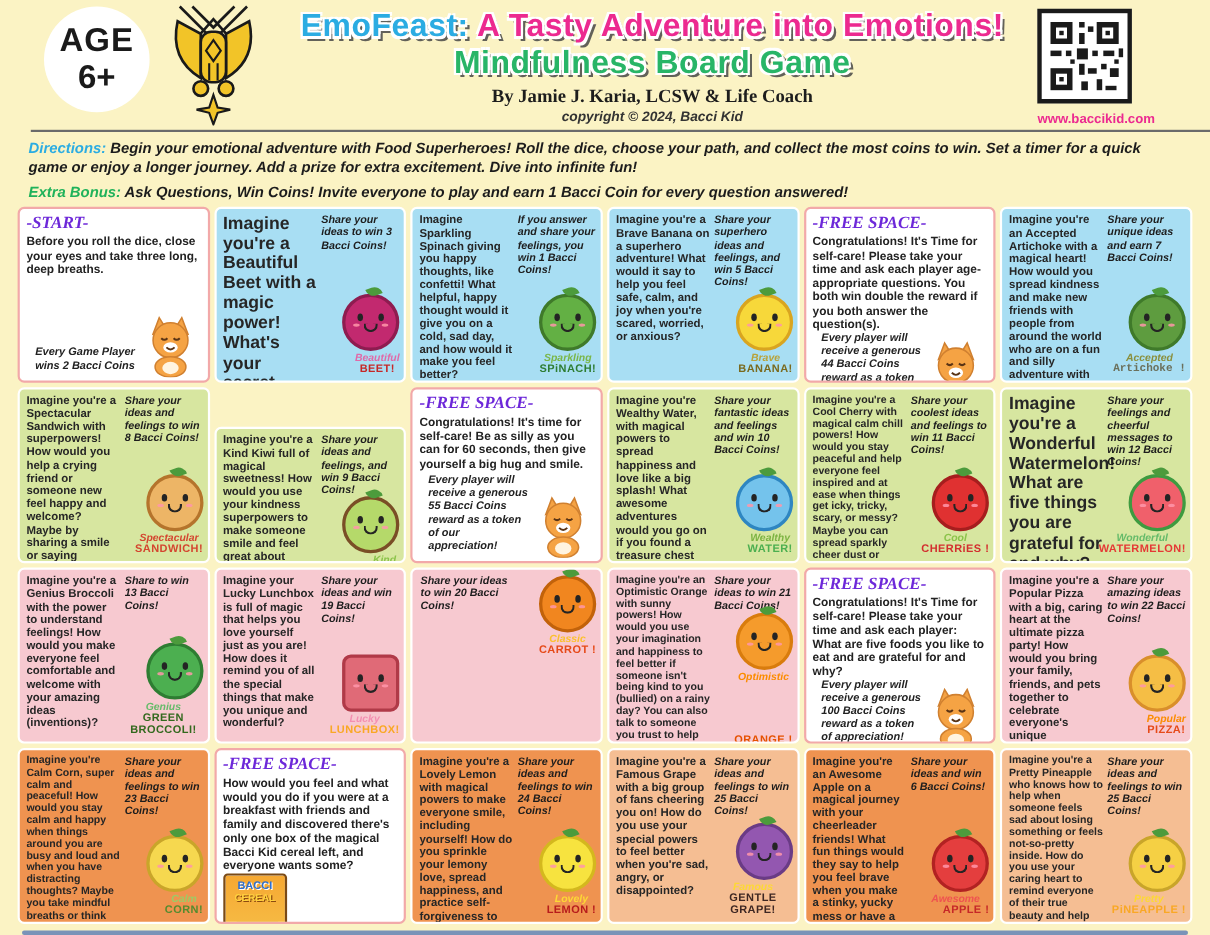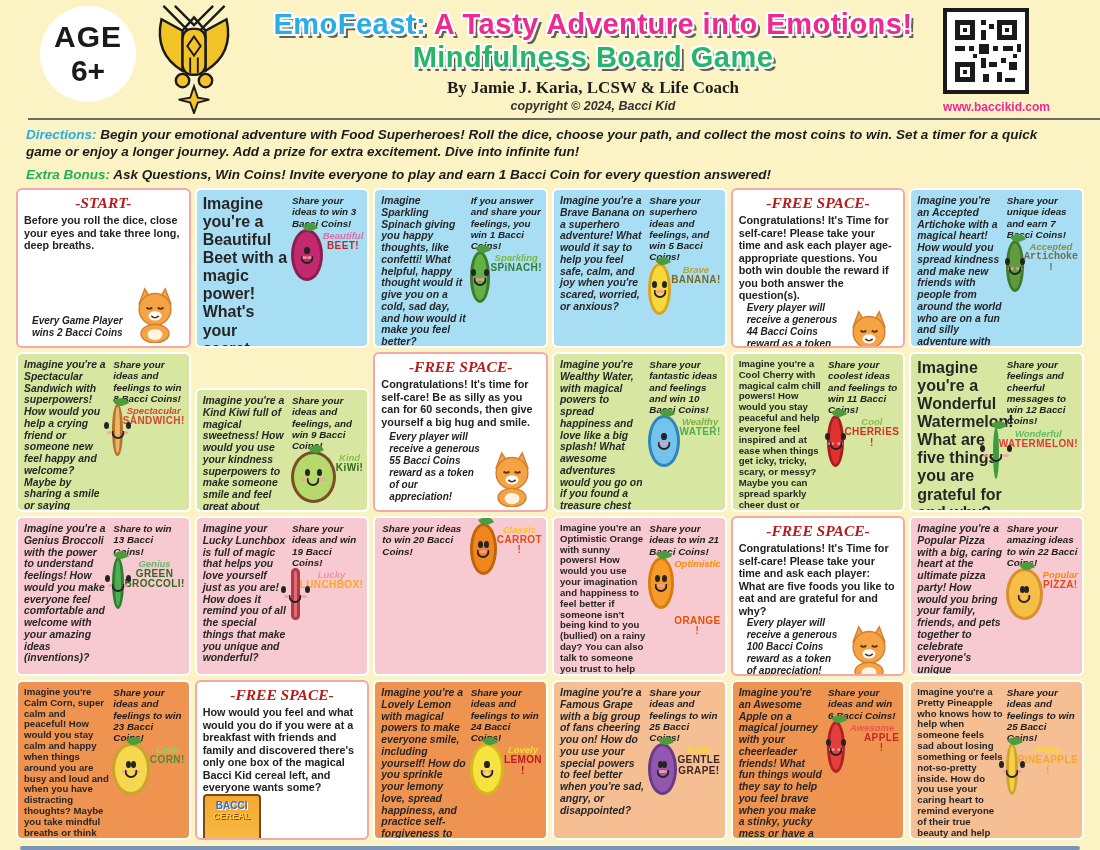--- a/index.html
+++ b/index.html
@@ -43,39 +43,39 @@
     display:grid;grid-template-columns:repeat(6,1fr);grid-auto-rows:160px;gap:4px;
     padding:2px 16px 0 16px;
   }
   .cell{border-radius:6px;overflow:hidden;position:relative;box-sizing:border-box;}
   .color-cell{border:2px solid #fff;}
   .white-cell{border:2px solid #F2A9A9;background:#fff;}
   
   .cell.character{display:grid;grid-template-columns:55% 45%;grid-template-rows:auto 1fr;padding:5px 4px 3px 6px;}
   .q{grid-row:1/3;font-weight:700;line-height:1.13;color:#262626;padding-right:3px;}
   .t-l{font-size:16px;}
-  .t-m{font-size:10.4px;font-style:italic;}
+  .t-m{font-size:10.4px;}
   .t-s{font-size:9.6px;}
   .reward{font-weight:700;font-style:italic;font-size:9.8px;line-height:1.15;color:#1d1d1d;padding-left:1px;}
-  .charbox{display:flex;flex-direction:row;align-items:flex-start;justify-content:flex-end;padding-bottom:2px;}
+  .charbox{display:flex;flex-direction:column;align-items:flex-end;justify-content:flex-end;padding-bottom:2px;}
   .blob{width:46px;height:46px;border-radius:50%;position:relative;border:3px solid rgba(0,0,0,.18);}
   .blob.square{border-radius:8px;}
   .leaf{position:absolute;top:-9px;left:50%;width:14px;height:8px;margin-left:-4px;background:#4C9B3C;border-radius:0 10px 0 10px;transform:rotate(-20deg);}
   .eye{position:absolute;top:15px;width:5px;height:7px;border-radius:50%;background:#242424;}
   .eye.l{left:11px}.eye.r{right:11px}
   .cheek{position:absolute;top:24px;width:6px;height:3px;border-radius:50%;background:rgba(255,150,170,.85);}
   .cheek.l{left:7px}.cheek.r{right:7px}
   .mouth{position:absolute;top:24px;left:50%;transform:translateX(-50%);width:13px;height:8px;border:2px solid #242424;border-top:none;border-radius:0 0 12px 12px;box-sizing:border-box;}
   .char-label{text-align:center;line-height:1.05;margin-top:2px;}
   .char-label .l1{display:block;font-size:9.5px;font-weight:700;font-style:italic;}
   .char-label .l2{display:block;font-size:10px;font-weight:800;letter-spacing:.4px;}
   .char-label.mono .l2{font-family:"Liberation Mono",monospace;letter-spacing:0;}
   
   .cell.special{display:flex;flex-direction:column;padding:4px 6px 3px 6px;}
-  .sp-title{font-family:"Liberation Serif",serif;font-weight:700;font-style:italic;font-size:15.5px;text-align:center;color:#b91c1c;}
+  .sp-title{font-family:"Liberation Serif",serif;font-weight:700;font-style:italic;font-size:15.5px;color:#6d28d9;}
   .sp-text{font-weight:700;font-size:10.8px;line-height:1.16;color:#222;margin-top:2px;}
   .sp-bottom{display:flex;flex:1;justify-content:space-between;align-items:flex-end;}
   .sp-note{font-weight:700;font-style:italic;font-size:10px;line-height:1.2;color:#222;padding:0 0 4px 8px;max-width:58%;}
   .mascot{display:flex;align-items:flex-end;}
   
   .cereal{width:58px;height:66px;background:linear-gradient(#F6A832,#F6C14A);border:2px solid #7A4A16;border-radius:4px;position:relative;text-align:center;box-sizing:border-box;}
   .cereal .c1{display:block;font-weight:800;font-size:10px;color:#2E6FD0;margin-top:4px;text-shadow:1px 1px 0 #fff;}
   .cereal .c2{display:block;font-weight:800;font-size:9px;color:#FFD23E;text-shadow:1px 1px 0 #8a4a10;}
   .cereal .bowl{position:absolute;bottom:4px;left:10px;width:38px;height:16px;background:#7A4A2A;border-radius:0 0 18px 18px;border:2px solid #55331c;box-sizing:border-box;}
   .bottom-strip{margin:6px auto 0 auto;width:1060px;height:4px;background:#7A93B8;border-radius:2px;}
@@ -540,21 +540,21 @@
     <div class="charbox">
       <div class="blob" style="background: rgb(147, 87, 176); border-color: rgb(106, 59, 133);">
         <span class="leaf"></span>
         <span class="eye l"></span>
         <span class="eye r"></span>
         <span class="cheek l"></span>
         <span class="cheek r"></span>
         <span class="mouth"></span>
       </div>
       <div class="char-label">
-        <span class="l1" style="color: rgb(253, 216, 53);">Karia</span>
+        <span class="l1" style="color: rgb(253, 216, 53);">Famous</span>
         <span class="l2" style="color: rgb(62, 39, 35);">GENTLE GRAPE!</span>
       </div>
     </div>
   </div>
     <div class="cell character color-cell" style="background: rgb(239, 147, 80);">
     <div class="q t-m">Imagine you're an Awesome Apple on a magical journey with your cheerleader friends! What fun things would they say to help you feel brave when you make a stinky, yucky mess or have a bad day?</div>
     <div class="reward">Share your ideas and win 6 Bacci Coins!</div>
     <div class="charbox">
       <div class="blob" style="background: rgb(228, 62, 62); border-color: rgb(178, 34, 34);">
         <span class="leaf"></span>

